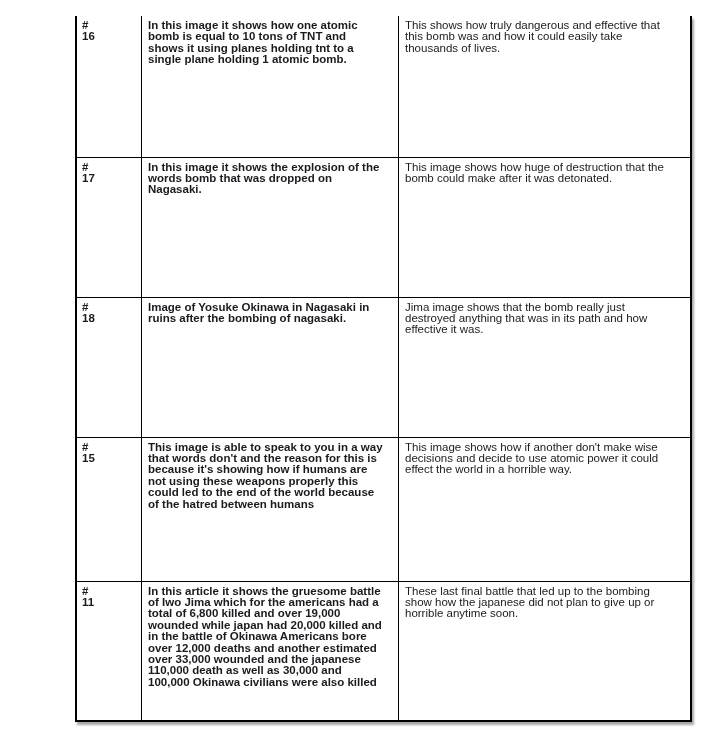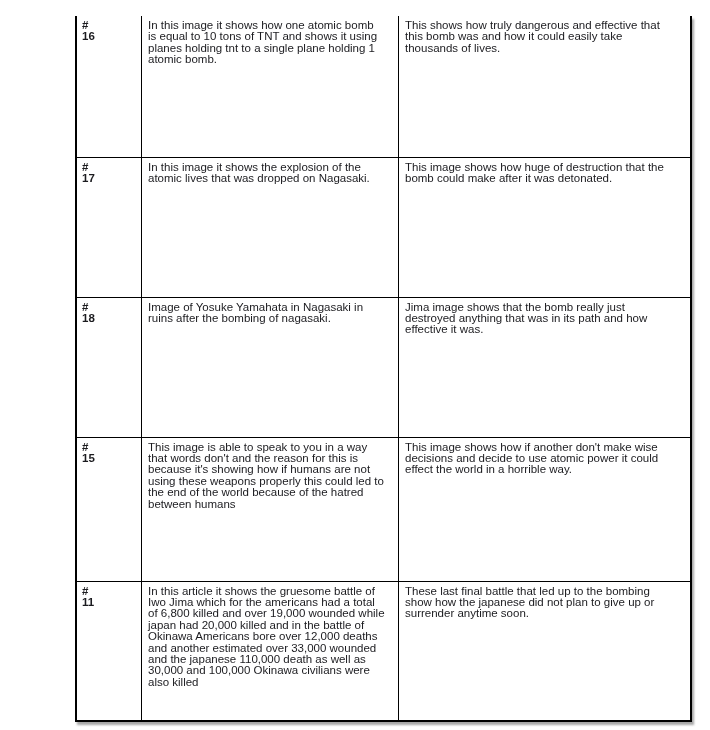--- a/index.html
+++ b/index.html
@@ -45,20 +45,21 @@
   tr.r5 { height: 140px; }
   td.col-num {
     width: 55px;
     padding: 4px 4px 4px 5px;
     font-weight: bold;
     white-space: pre-line;
   }
   td.col-desc {
     width: 237px;
     padding-right: 13px;
+    font-weight: bold;
   }
   td.col-analysis {
     width: 268px;
     padding-right: 17px;
     margin-left: 32px;
   }
 </style>
 </head>
 <body>
 
@@ -67,36 +68,36 @@
     <tbody>
       <tr class="r1">
         <td class="col-num">#
 16</td>
         <td class="col-desc">In this image it shows how one atomic bomb is equal to 10 tons of TNT and shows it using planes holding tnt to a single plane holding 1 atomic bomb.</td>
         <td class="col-analysis">This shows how truly dangerous and effective that this bomb was and how it could easily take thousands of lives.</td>
       </tr>
       <tr class="r2">
         <td class="col-num">#
 17</td>
-        <td class="col-desc">In this image it shows the explosion of the atomic lives that was dropped on Nagasaki.</td>
+        <td class="col-desc">In this image it shows the explosion of the words bomb that was dropped on Nagasaki.</td>
         <td class="col-analysis">This image shows how huge of destruction that the bomb could make after it was detonated.</td>
       </tr>
       <tr class="r3">
         <td class="col-num">#
 18</td>
-        <td class="col-desc">Image of Yosuke Yamahata in Nagasaki in ruins after the bombing of nagasaki.</td>
+        <td class="col-desc">Image of Yosuke Okinawa in Nagasaki in ruins after the bombing of nagasaki.</td>
         <td class="col-analysis">Jima image shows that the bomb really just destroyed anything that was in its path and how effective it was.</td>
       </tr>
       <tr class="r4">
         <td class="col-num">#
 15</td>
         <td class="col-desc">This image is able to speak to you in a way that words don't and the reason for this is because it's showing how if humans are not using these weapons properly this could led to the end of the world because of the hatred between humans</td>
         <td class="col-analysis">This image shows how if another don't make wise decisions and decide to use atomic power it could effect the world in a horrible way.</td>
       </tr>
       <tr class="r5">
         <td class="col-num">#
 11</td>
         <td class="col-desc">In this article it shows the gruesome battle of Iwo Jima which for the americans had a total of 6,800 killed and over 19,000 wounded while japan had 20,000 killed and in the battle of Okinawa Americans bore over 12,000 deaths and another estimated over 33,000 wounded and the japanese 110,000 death as well as 30,000 and 100,000 Okinawa civilians were also killed</td>
-        <td class="col-analysis">These last final battle that led up to the bombing show how the japanese did not plan to give up or surrender anytime soon.</td>
+        <td class="col-analysis">These last final battle that led up to the bombing show how the japanese did not plan to give up or horrible anytime soon.</td>
       </tr>
     </tbody>
   </table>
 </div>
 
 </body></html>

